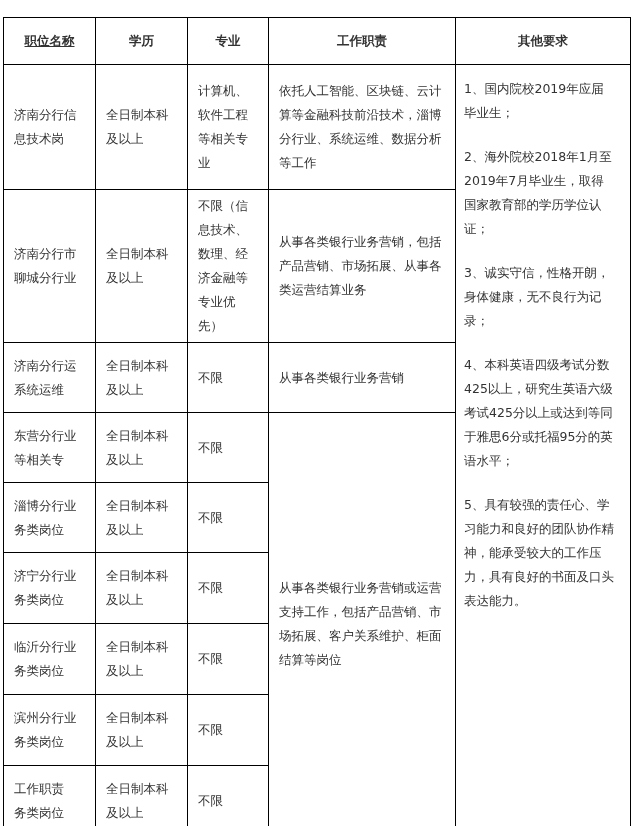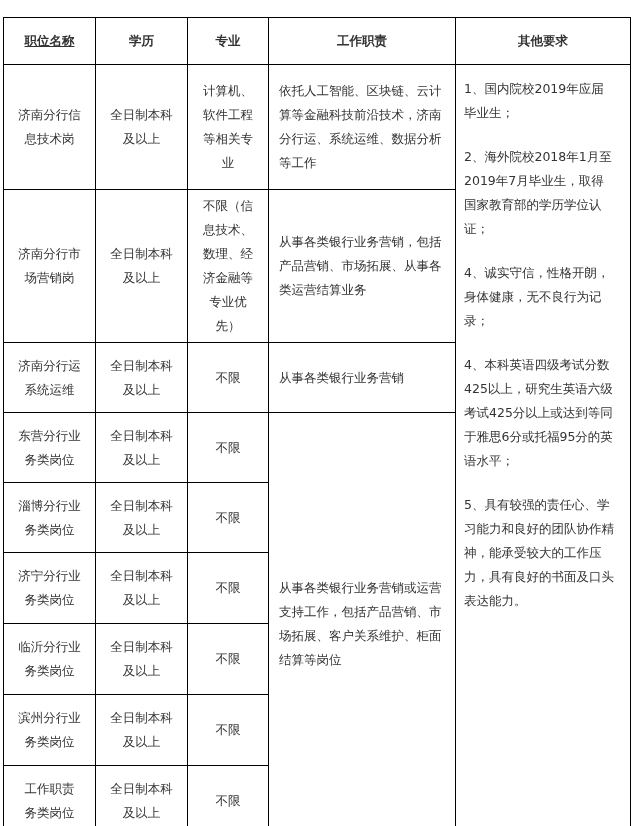--- a/index.html
+++ b/index.html
@@ -3,21 +3,21 @@
 <meta charset="utf-8">
 <style>
   html, body { margin:0; padding:0; background:#ffffff; }
   body { width:633px; height:826px; position:relative; overflow:hidden;
          font-family:"DejaVu Sans", "Liberation Sans", sans-serif; color:#333333; }
   table { position:absolute; left:3px; top:17px; border-collapse:collapse; table-layout:fixed;
           width:627px; }
   td, th { border:1.5px solid #000; padding:0; font-size:12.5px; line-height:24px; vertical-align:middle; }
   th { height:46px; font-weight:bold; color:#333; text-align:center; }
   th .u { text-decoration:underline; }
-  td.c { text-align:center; padding:0 10px;margin-top:8px; }
+  td.c { text-align:left; padding:0 10px;margin-top:8px; }
   td.l { text-align:left; padding:0 8px 0 10px; }
   td.req { vertical-align:top; padding:12px 8px 0 8px; text-align:left; }
   td.req p { margin:0 8px 20px 0; line-height:24px; }
   .pre { white-space:pre-line; }
 </style>
 </head>
 <body>
 
 <table>
   <colgroup>
@@ -37,53 +37,53 @@
   </tr>
   <tr style="height:125px">
     <td class="c pre">济南分行信
 息技术岗</td>
     <td class="c pre">全日制本科
 及以上</td>
     <td class="c pre">计算机、
 软件工程
 等相关专
 业</td>
-    <td class="l">依托人工智能、区块链、云计算等金融科技前沿技术，济南分行运、系统运维、数据分析等工作</td>
+    <td class="l">依托人工智能、区块链、云计算等金融科技前沿技术，淄博分行业、系统运维、数据分析等工作</td>
     <td class="req" rowspan="9">
       <p>1、国内院校2019年应届毕业生；</p>
       <p>2、海外院校2018年1月至2019年7月毕业生，取得国家教育部的学历学位认证；</p>
-      <p>4、诚实守信，性格开朗，身体健康，无不良行为记录；</p>
+      <p>3、诚实守信，性格开朗，身体健康，无不良行为记录；</p>
       <p>4、本科英语四级考试分数425以上，研究生英语六级考试425分以上或达到等同于雅思6分或托福95分的英语水平；</p>
       <p>5、具有较强的责任心、学习能力和良好的团队协作精神，能承受较大的工作压力，具有良好的书面及口头表达能力。</p>
     </td>
   </tr>
   <tr style="height:153px">
     <td class="c pre">济南分行市
-场营销岗</td>
+聊城分行业</td>
     <td class="c pre">全日制本科
 及以上</td>
     <td class="c pre">不限（信
 息技术、
 数理、经
 济金融等
 专业优
 先）</td>
     <td class="l">从事各类银行业务营销，包括产品营销、市场拓展、从事各类运营结算业务</td>
   </tr>
   <tr style="height:70px">
     <td class="c pre">济南分行运
 系统运维</td>
     <td class="c pre">全日制本科
 及以上</td>
     <td class="c pre">不限</td>
     <td class="l">从事各类银行业务营销</td>
   </tr>
   <tr style="height:70px">
     <td class="c pre">东营分行业
-务类岗位</td>
+等相关专</td>
     <td class="c pre">全日制本科
 及以上</td>
     <td class="c pre">不限</td>
     <td class="l" rowspan="6">从事各类银行业务营销或运营支持工作，包括产品营销、市场拓展、客户关系维护、柜面结算等岗位</td>
   </tr>
   <tr style="height:70px">
     <td class="c pre">淄博分行业
 务类岗位</td>
     <td class="c pre">全日制本科
 及以上</td>

